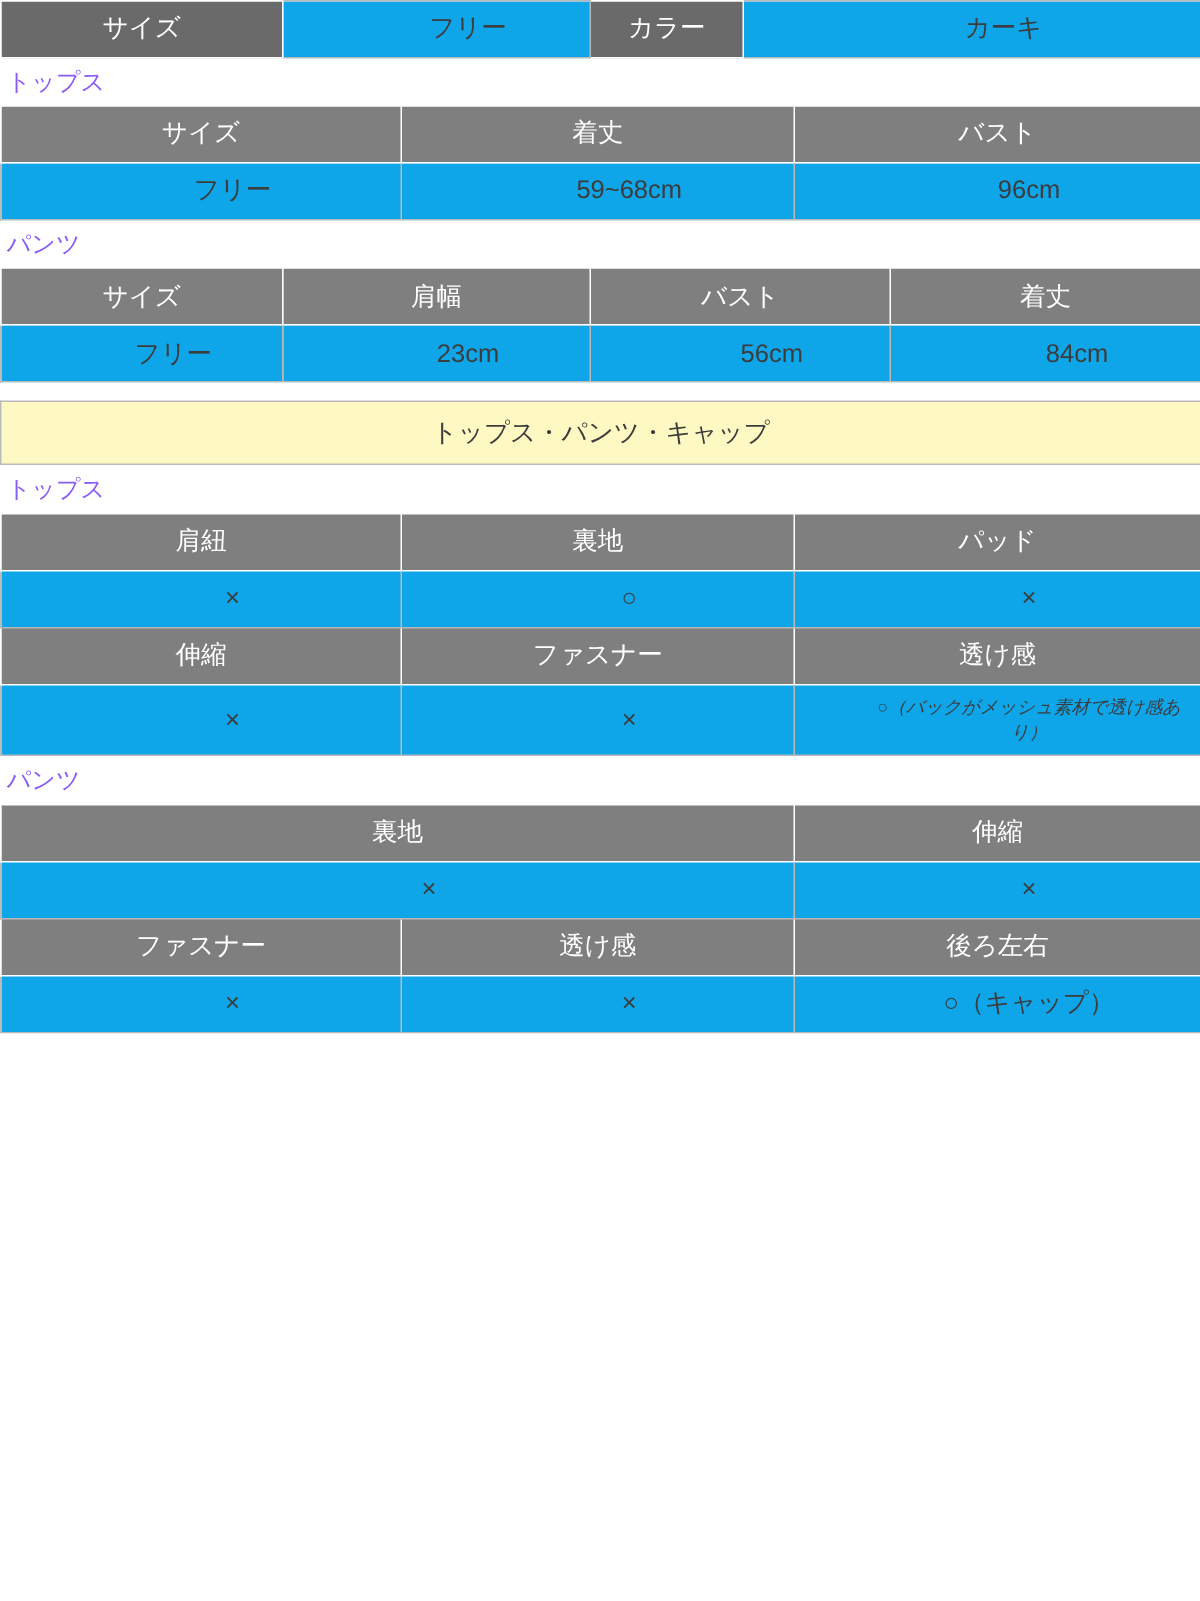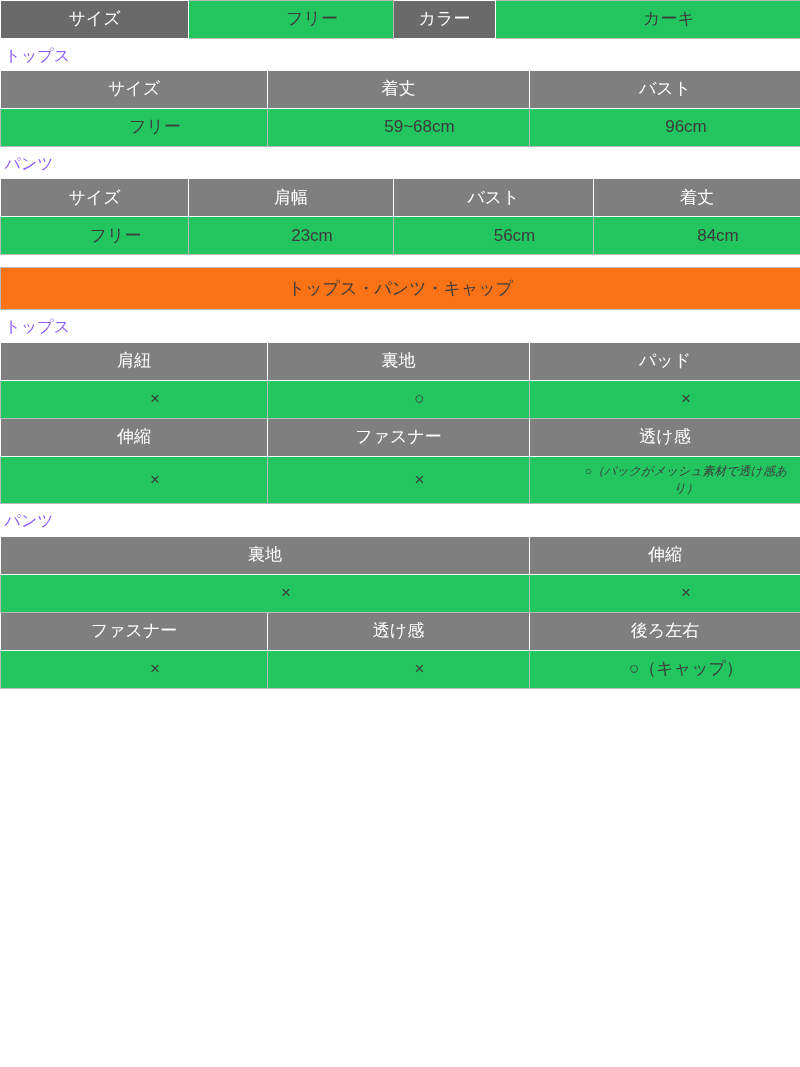--- a/index.html
+++ b/index.html
@@ -34,21 +34,21 @@
   .hd {
     background: #807f7f;
     color: #ffffff;
     font-size: 17px;
   }
   .hd-dark {
     background: #6b6a6a;
     color: #ffffff;
   }
   .val {
-    background: #22c55e;
+    background: #0ea5e9;
     color: #3c3c3c;
     border: 1px solid #b9b9b9;
     padding-left: 46px;
   }
   .sec-label {
     background: #ffffff;
     color: #8b5cf6;
     text-align: left;
     padding: 5px 4px 3px 4px;
     font-size: 16px;
@@ -68,21 +68,21 @@
     border: 1px solid #b9b9b9;
     line-height: 1.6;
     padding: 8px 4px;
   }
   .attach-head {
     background: #807f7f;
     color: #ffffff;
     height: 42px;
   }
   .attach-val {
-    background: #f97316;
+    background: #fef9c3;
     color: #3c3c3c;
     border: 1px solid #b9b9b9;
     height: 42px;
   }
   .tail { height: 250px; background: #ffffff; }
 </style>
 </head>
 <body>
 
 <div class="page">

